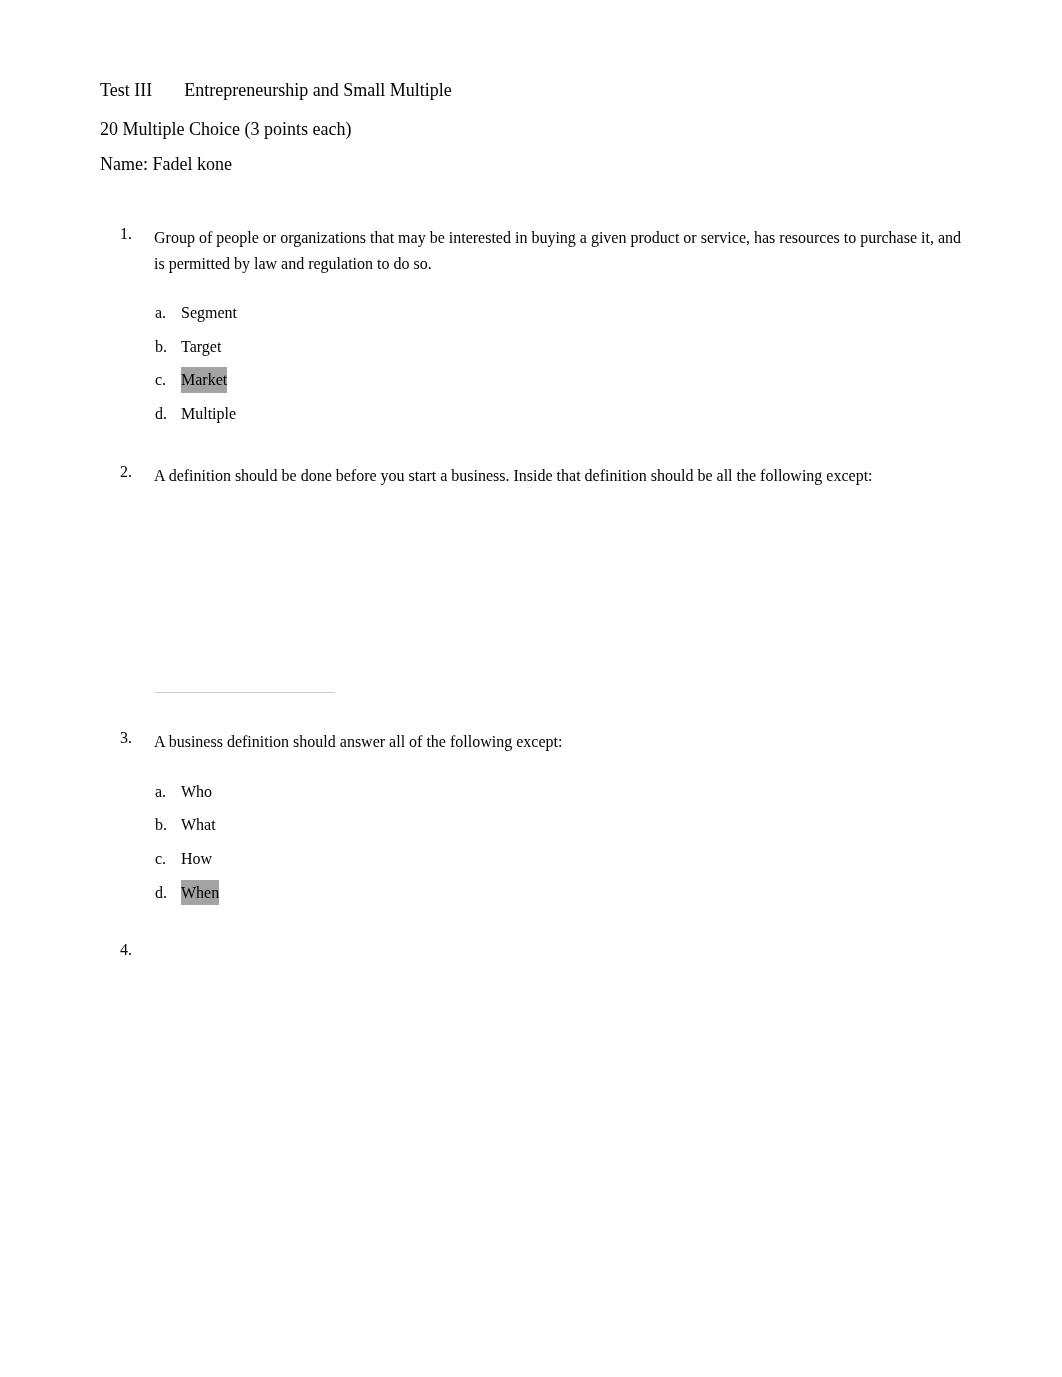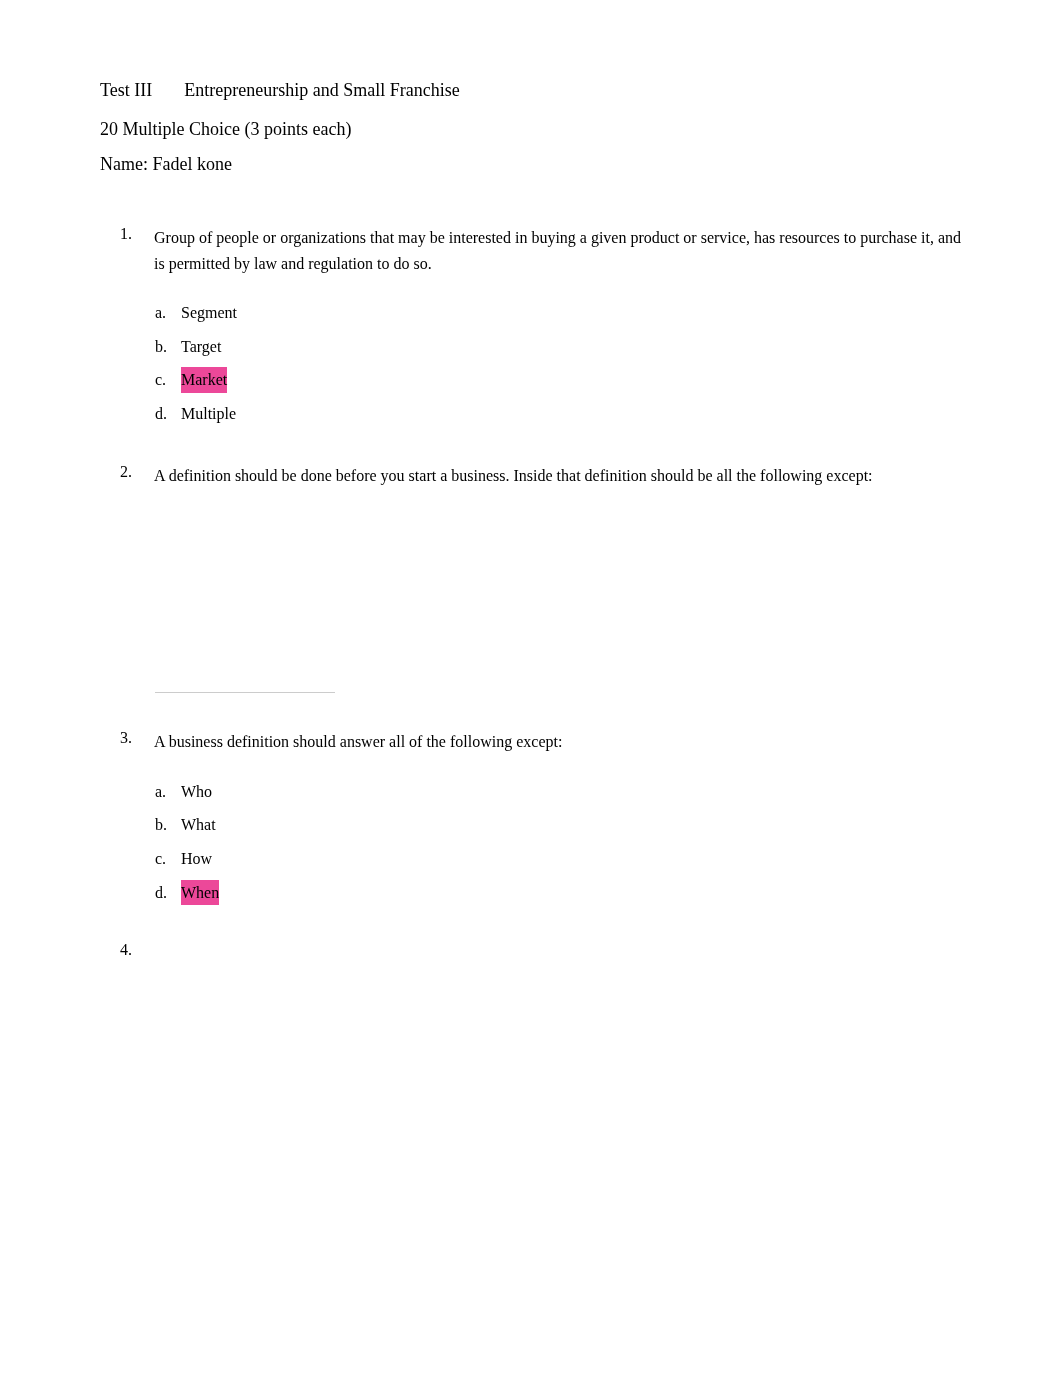--- a/index.html
+++ b/index.html
@@ -93,21 +93,21 @@
       margin-bottom: 8px;
       font-size: 16px;
       line-height: 1.6;
     }
 
     .answer-letter {
       min-width: 18px;
     }
 
     .answer-text-highlighted {
-      background-color: #ec4899;
+      background-color: #a3a3a3;
       display: inline;
     }
 
     .divider-line {
       width: 180px;
       height: 1px;
       background: #cccccc;
       margin: 20px 0 20px 55px;
     }
 
@@ -115,21 +115,21 @@
       height: 160px;
     }
   </style>
 </head>
 <body>
 
 <div class="page">
 
   <div class="header-line">
     <span class="test-label">Test III</span>
-    <span class="test-title">Entrepreneurship and Small Franchise</span>
+    <span class="test-title">Entrepreneurship and Small Multiple</span>
   </div>
 
   <div class="subtitle">20 Multiple Choice (3 points each)</div>
 
   <div class="student-name">
     <span>Name:</span>
     <span> </span>
     <span>Fadel kone</span>
   </div>
 

